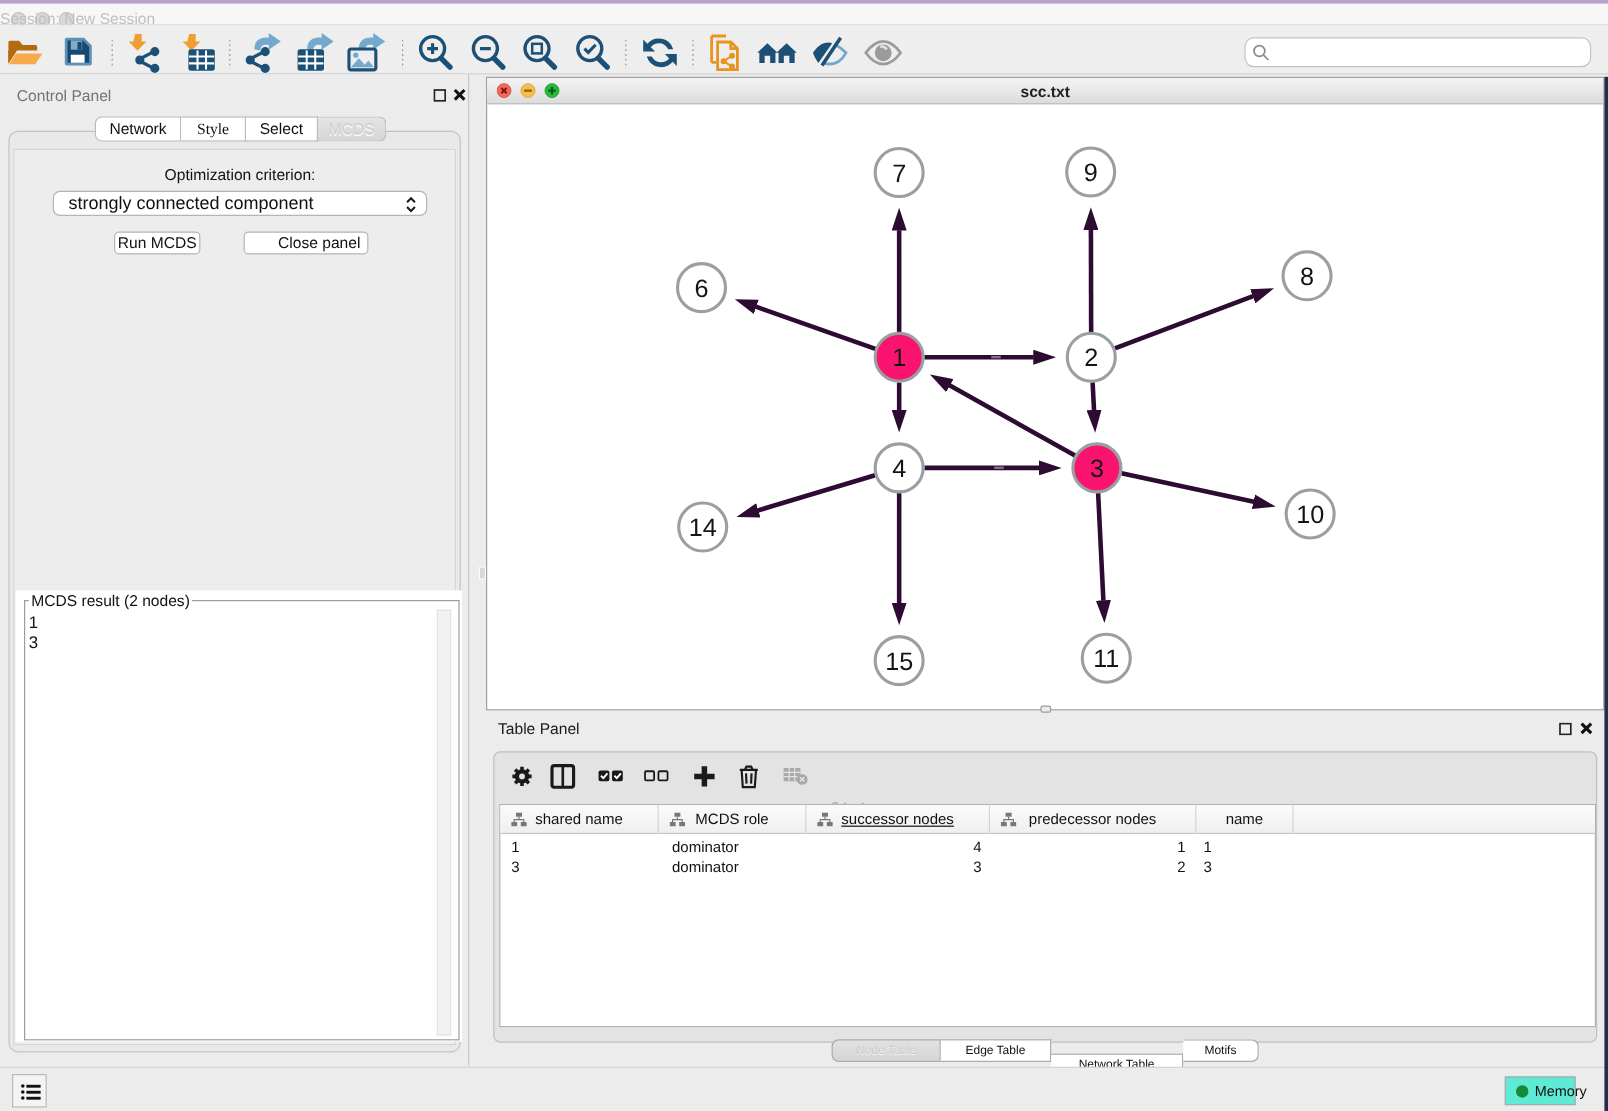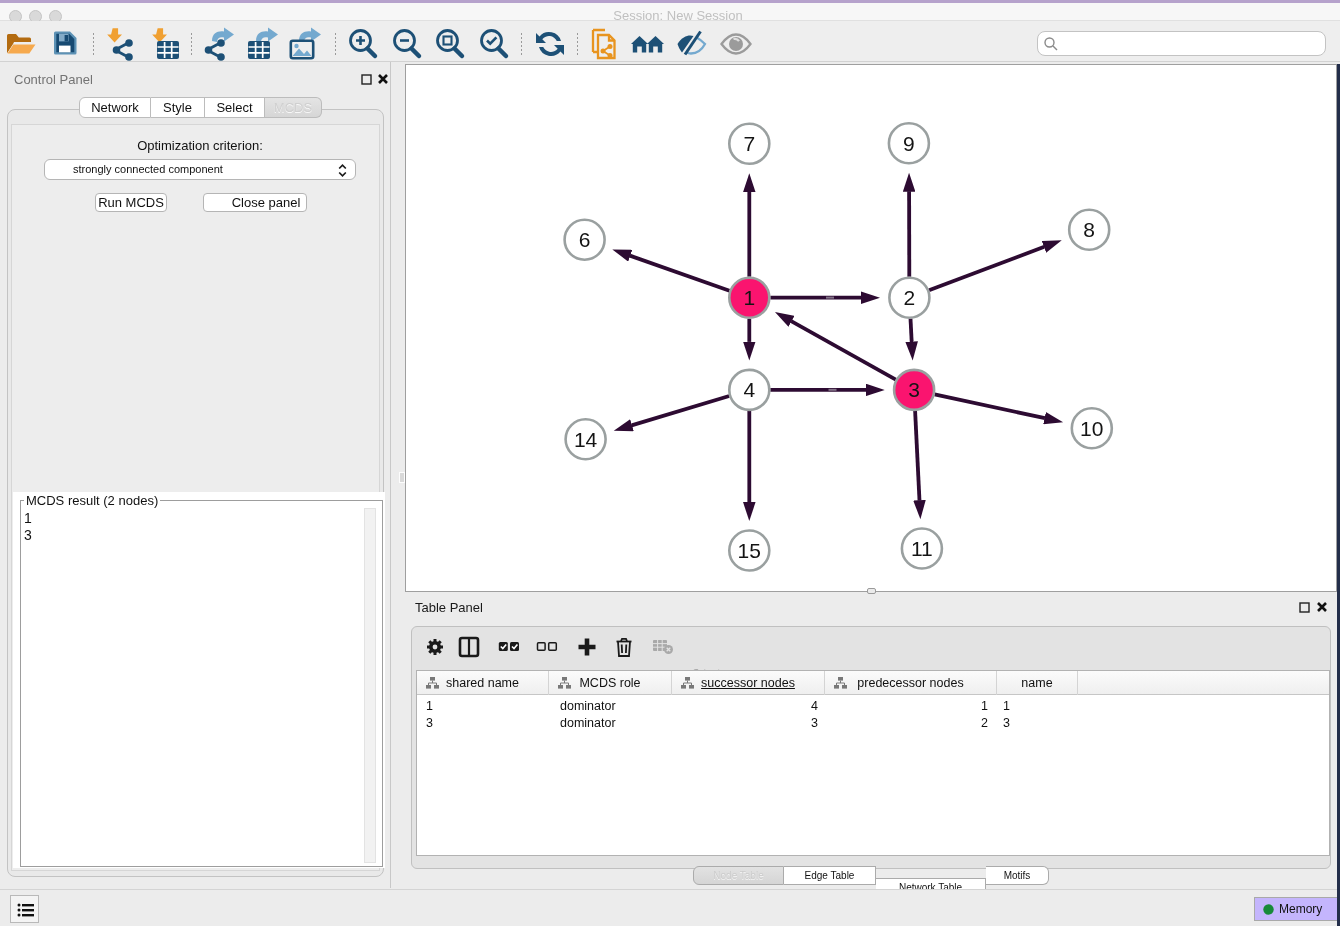--- a/index.html
+++ b/index.html
@@ -4,22 +4,22 @@
 <style>
 html,body{margin:0;padding:0;}
 body{width:1340px;height:926px;position:relative;overflow:hidden;
   font-family:"Liberation Sans",sans-serif;background:#ececec;}
 .abs{position:absolute;}
 
 #titlebar{left:0;top:0;width:1340px;height:21px;background:#f7f7f7;
   border-top:3px solid #b6a2cc;border-bottom:1px solid #e0e0e0;box-sizing:border-box;}
 .tl{position:absolute;width:11px;height:11px;border-radius:50%;
   background:#d9d9d9;border:1px solid #c5c5c5;top:7px;}
-#title-txt{position:absolute;left:0;right:0;top:4.5px;text-align:center;
-  font-size:13px;color:#c0c0c0;padding-left:16px;}
+#title-txt{position:absolute;left:0;right:0;top:4.5px;text-align:left;
+  font-size:13px;color:#c0c0c0;}
 
 #toolbar{left:0;top:21px;width:1340px;height:41px;background:#eeeeee;
   border-bottom:1px solid #d2d2d2;box-sizing:border-box;}
 .tsep{position:absolute;top:33px;width:1px;height:24px;
   background-image:linear-gradient(#9a9a9a 50%,rgba(0,0,0,0) 50%);
   background-size:1px 4px;}
 
 #search{left:1037px;top:31px;width:289px;height:25px;background:#fff;
   border:1px solid #c3c3c3;border-radius:8px;box-sizing:border-box;}
 
@@ -31,21 +31,21 @@
 #cp-inner{left:11px;top:124px;width:369px;height:747px;background:#ededed;
   border:1px solid #d6d6d6;box-sizing:border-box;}
 
 .tab{position:absolute;top:97px;height:21px;box-sizing:border-box;
   background:#fff;border:1px solid #bcbcbc;font-size:13px;color:#111;
   text-align:center;line-height:19px;}
 
 #optlabel{left:0;top:138px;width:400px;text-align:center;font-size:13px;color:#111;}
 #dropdown{left:44px;top:159px;width:312px;height:21px;background:#fff;
   border:1px solid #b5b5b5;border-radius:6px;box-sizing:border-box;
-  font-size:11px;color:#111;line-height:19px;padding-left:28px;}
+  font-size:15px;color:#111;line-height:19px;padding-left:12px;}
 .btn{position:absolute;top:193px;height:19px;background:#fff;
   border:1px solid #b5b5b5;border-radius:4px;box-sizing:border-box;
   font-size:13px;color:#111;text-align:center;line-height:17px;}
 
 #mcds-box{left:13px;top:492px;width:372px;height:376px;background:#fff;}
 #mcds-fs{left:20px;top:500px;width:363px;height:367px;
   border:1px solid #9d9d9d;box-sizing:border-box;}
 #mcds-legend{left:24px;top:493px;font-size:13px;color:#111;background:#fff;padding:0 2px;}
 #mcds-scroll{left:364px;top:508px;width:12px;height:355px;background:#f2f2f2;
   border:1px solid #e3e3e3;box-sizing:border-box;}
@@ -72,21 +72,21 @@
 .td{position:absolute;font-size:12.5px;color:#111;height:17px;line-height:17px;}
 
 .btab{position:absolute;top:866px;height:19px;background:#fff;
   border:1px solid #ababab;box-sizing:border-box;font-size:10px;color:#111;
   text-align:center;line-height:17px;}
 
 #statusbar{left:0;top:889px;width:1340px;height:37px;background:#ececec;
   border-top:1px solid #d4d4d4;box-sizing:border-box;}
 #listbtn{left:10px;top:895px;width:29px;height:28px;background:#f4f4f4;
   border:1px solid #b9b9b9;box-sizing:border-box;}
-#membtn{left:1254px;top:897px;width:85px;height:24px;background:#c4b5fd;
+#membtn{left:1254px;top:897px;width:59px;height:24px;background:#5eead4;
   border:1px solid #a9a9a9;box-sizing:border-box;font-size:12px;color:#111;}
 #rightstrip{left:1337px;top:64px;width:3px;height:862px;background:#232e4a;}
 </style>
 </head>
 <body>
 
 <div class="abs" id="titlebar">
   <div class="tl" style="left:9px"></div>
   <div class="tl" style="left:29px"></div>
   <div class="tl" style="left:49px"></div>
@@ -222,40 +222,51 @@
 <div class="abs" id="cp-title">Control Panel</div>
 <svg class="abs" style="left:361px;top:74px" width="11" height="11" viewBox="0 0 11 11">
   <rect x="1" y="1" width="9" height="9" fill="none" stroke="#222" stroke-width="1.4"></rect>
 </svg>
 <svg class="abs" style="left:377px;top:73px" width="12" height="12" viewBox="0 0 12 12">
   <path d="M2 2 L10 10 M10 2 L2 10" stroke="#111" stroke-width="2.6"></path>
 </svg>
 <div class="abs" id="cp-body"></div>
 <div class="abs" id="cp-inner"></div>
 <div class="tab" style="left:79px;width:72px;border-radius:6px 0 0 6px;">Network</div>
-<div class="tab" style="left:151px;width:54px;border-left:none;">Style</div>
+<div class="tab" style="left:151px;width:54px;border-left:none;font-family:Liberation Serif, serif;">Style</div>
 <div class="tab" style="left:205px;width:60px;border-left:none;">Select</div>
 <div class="tab" style="left:265px;width:57px;border-left:none;border-radius:0 6px 6px 0;
   background:linear-gradient(#e4e4e4,#d6d6d6);color:#cfcfcf;text-shadow:0 1px 0 #f8f8f8;">MCDS</div>
 <div class="abs" id="optlabel">Optimization criterion:</div>
 <div class="abs" id="dropdown">strongly connected component
   <svg style="position:absolute;right:8px;top:3px" width="9" height="15" viewBox="0 0 9 15">
     <path d="M1.2 5.5 L4.5 2.2 L7.8 5.5" fill="none" stroke="#1a1a1a" stroke-width="1.7"></path>
     <path d="M1.2 9.5 L4.5 12.8 L7.8 9.5" fill="none" stroke="#1a1a1a" stroke-width="1.7"></path>
   </svg>
 </div>
 <div class="btn" style="left:95px;width:72px;">Run MCDS</div>
 <div class="btn" style="left:203px;width:104px;padding-left:22px;">Close panel</div>
 <div class="abs" id="mcds-box"></div>
 <div class="abs" id="mcds-fs"></div>
 <div class="abs" id="mcds-legend">MCDS result (2 nodes)</div>
 <div class="abs" style="left:24px;top:510px;font-size:14px;color:#111;line-height:17px;">1<br>3</div>
 <div class="abs" id="mcds-scroll"></div>
 
 <div class="abs" id="netwin">
+  <div class="abs" id="nw-title">
+    <svg style="position:absolute;left:8px;top:4px" width="53" height="13" viewBox="0 0 53 13">
+      <circle cx="6" cy="6.5" r="5.8" fill="#ee6a5f" stroke="#d9544a" stroke-width="0.8"></circle>
+      <path d="M3.8 4.3 L8.2 8.7 M8.2 4.3 L3.8 8.7" stroke="#8c130e" stroke-width="1.7"></path>
+      <circle cx="26" cy="6.5" r="5.8" fill="#f5bf4e" stroke="#dfa73b" stroke-width="0.8"></circle>
+      <path d="M22.8 6.5 h6.4" stroke="#9a5f08" stroke-width="1.9"></path>
+      <circle cx="46" cy="6.5" r="5.8" fill="#29b93b" stroke="#24a135" stroke-width="0.8"></circle>
+      <path d="M46 3.3 v6.4 M42.8 6.5 h6.4" stroke="#0c5f14" stroke-width="1.9"></path>
+    </svg>
+    <div id="nw-name">scc.txt</div>
+  </div>
   <svg style="position:absolute;left:0px;top:22px" width="930" height="504" viewBox="0 0 930 504">
 <defs>
         <marker id="arr" markerWidth="5.2" markerHeight="3.3" refX="0.1" refY="1.65" orient="auto" markerUnits="strokeWidth">
           <path d="M0,0 L5.0,1.65 L0,3.3 z" fill="#2d0b32"></path>
         </marker>
       </defs>
 <g stroke="#2d0b32" stroke-width="3.8">
 <line x1="343.3" y1="189.7" x2="343.3" y2="104.8" marker-end="url(#arr)"></line>
 <line x1="323.5" y1="203.7" x2="223.9" y2="168.6" marker-end="url(#arr)"></line>
 <line x1="364.3" y1="210.7" x2="455.4" y2="210.7" marker-end="url(#arr)"></line>

